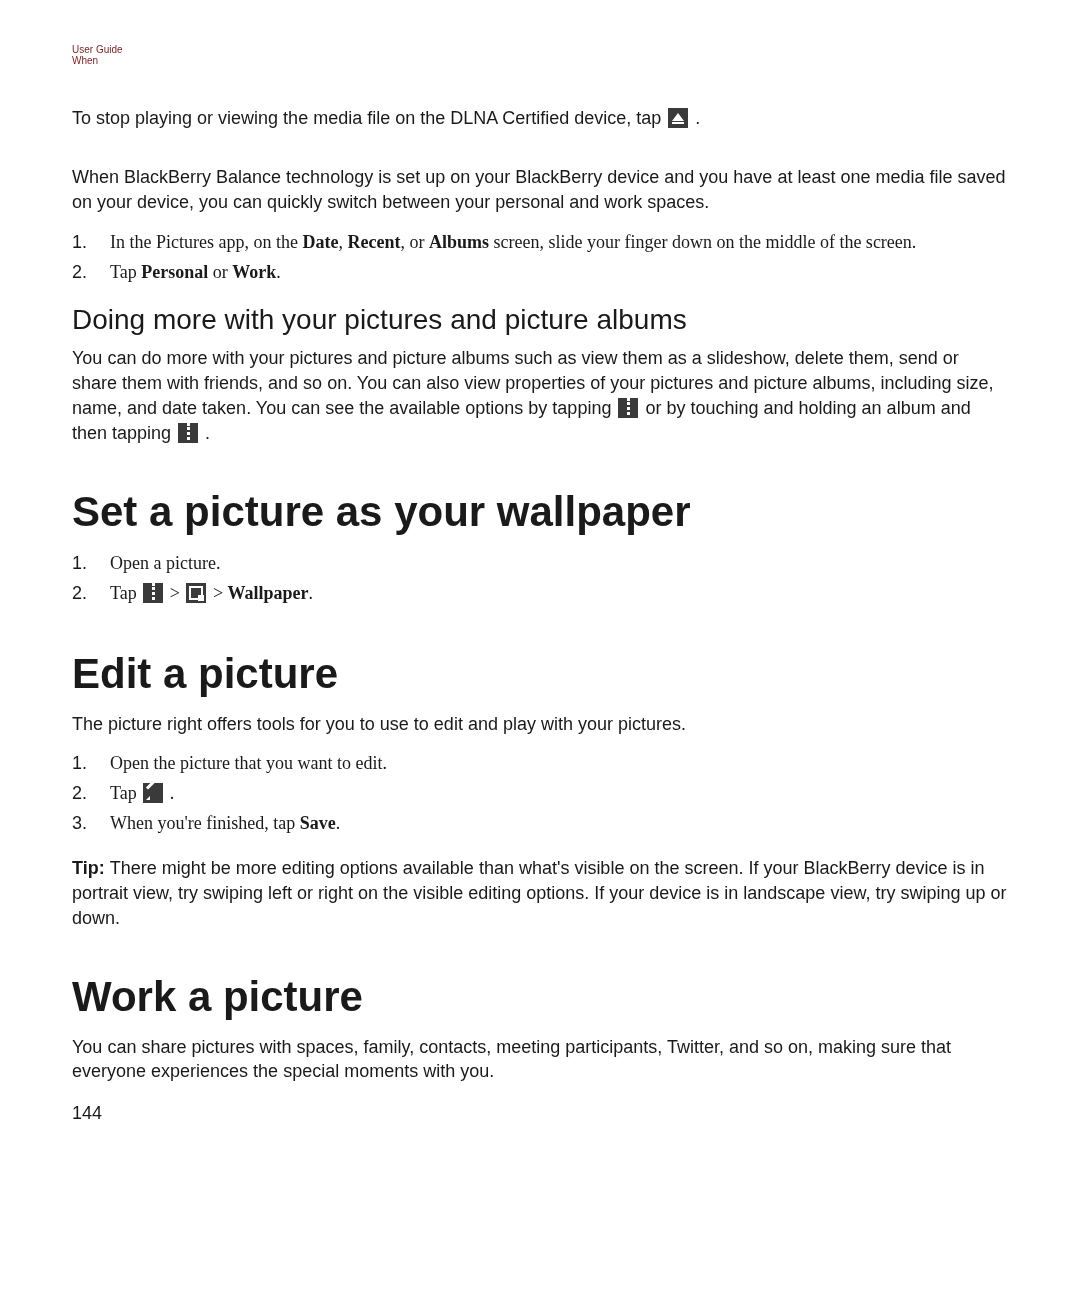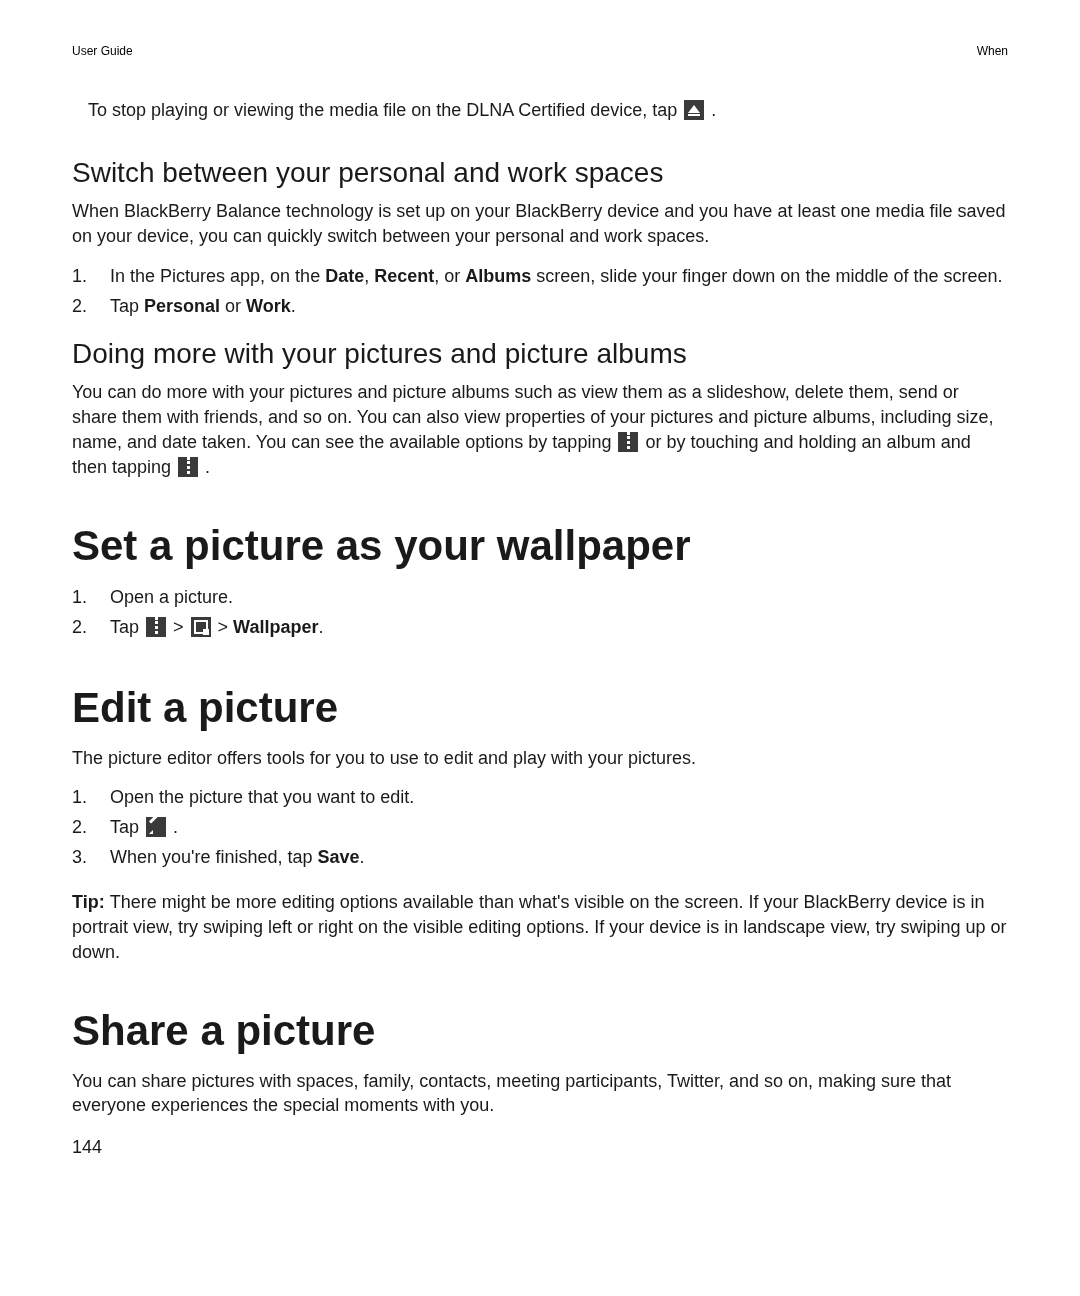--- a/index.html
+++ b/index.html
@@ -9,28 +9,28 @@
     font-family: "Helvetica Neue", Arial, sans-serif;
     color: #1a1a1a;
     width: 1080px;
   }
   .page {
     padding: 44px 72px 40px 72px;
   }
   .header-row {
     display: flex;
     justify-content: space-between;
-    font-size: 12px;
-    color: #000000;
+    font-size: 10px;
+    color: #7f1d1d;
     margin-bottom: 42px;
+    flex-direction: column;
   }
   .intro-line {
     font-size: 18px;
     margin-bottom: 36px;
-    margin-left: 16px;
   }
   h2.section {
     font-weight: 400;
     font-size: 28px;
     margin: 0 0 10px 0;
   }
   h1.big {
     font-weight: 700;
     font-size: 42px;
     margin: 42px 0 14px 0;
@@ -48,21 +48,21 @@
   ol.steps > li {
     display: flex;
     font-size: 18px;
     line-height: 1.55;
     margin-bottom: 2px;
   }
   ol.steps .num {
     width: 38px;
     flex-shrink: 0;
   }
-  ol.steps .txt { flex: 1; }
+  ol.steps .txt { flex: 1; font-family: Liberation Serif, serif; }
   .bold { font-weight: 700; }
   .tip { font-size: 18px; line-height: 1.38; margin: 14px 0 0 0; }
   .page-num {
     font-size: 18px;
     margin-top: 19px;
   }
   
   .icon {
     display: inline-block;
     width: 20px;
@@ -138,21 +138,20 @@
     <span>User Guide</span>
     <span>When</span>
   </div>
 
   <p class="intro-line">
     <span>To stop playing or viewing the media file on the DLNA Certified device, tap </span>
     <span class="icon stop"></span>
     <span> .</span>
   </p>
 
-  <h2 class="section">Switch between your personal and work spaces</h2>
   <p class="body">When BlackBerry Balance technology is set up on your BlackBerry device and you have at least one media file saved on your device, you can quickly switch between your personal and work spaces.</p>
   <ol class="steps">
     <li>
       <span class="num">1.</span>
       <span class="txt">
         <span>In the Pictures app, on the </span><span class="bold">Date</span><span>, </span><span class="bold">Recent</span><span>, or </span><span class="bold">Albums</span><span> screen, slide your finger down on the middle of the screen.</span>
       </span>
     </li>
     <li>
       <span class="num">2.</span>
@@ -184,21 +183,21 @@
         <span class="icon more"></span>
         <span> &gt; </span>
         <span class="icon set"></span>
         <span> &gt; </span>
         <span class="bold">Wallpaper</span><span>.</span>
       </span>
     </li>
   </ol>
 
   <h1 class="big">Edit a picture</h1>
-  <p class="body">The picture editor offers tools for you to use to edit and play with your pictures.</p>
+  <p class="body">The picture right offers tools for you to use to edit and play with your pictures.</p>
   <ol class="steps">
     <li>
       <span class="num">1.</span>
       <span class="txt">Open the picture that you want to edit.</span>
     </li>
     <li>
       <span class="num">2.</span>
       <span class="txt">
         <span>Tap </span>
         <span class="icon edit"></span>
@@ -209,17 +208,17 @@
       <span class="num">3.</span>
       <span class="txt">
         <span>When you're finished, tap </span><span class="bold">Save</span><span>.</span>
       </span>
     </li>
   </ol>
   <p class="tip">
     <span class="bold">Tip: </span><span>There might be more editing options available than what's visible on the screen. If your BlackBerry device is in portrait view, try swiping left or right on the visible editing options. If your device is in landscape view, try swiping up or down.</span>
   </p>
 
-  <h1 class="big">Share a picture</h1>
+  <h1 class="big">Work a picture</h1>
   <p class="body">You can share pictures with spaces, family, contacts, meeting participants, Twitter, and so on, making sure that everyone experiences the special moments with you.</p>
 
   <div class="page-num">144</div>
 </div>
 
 </body></html>

